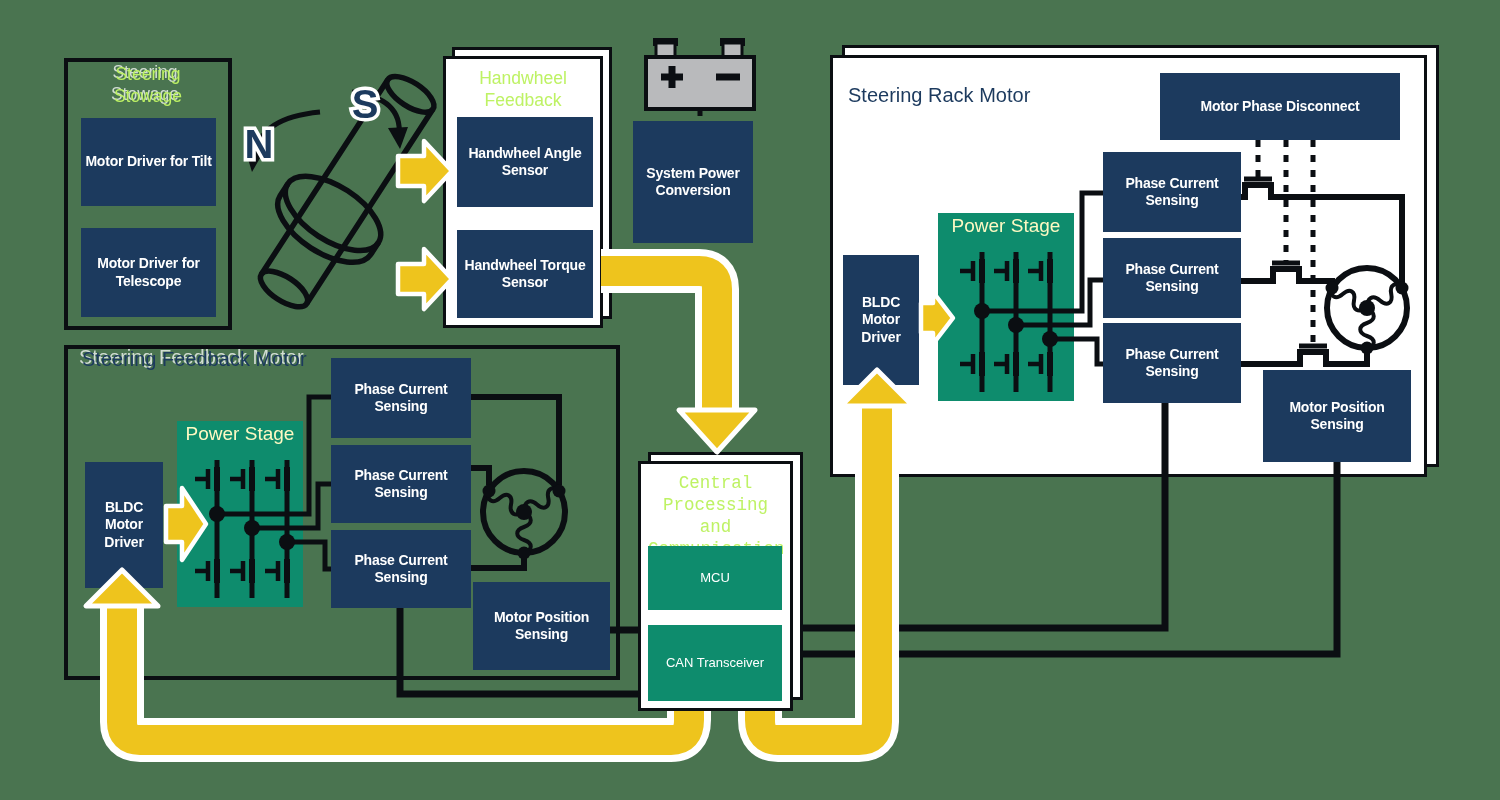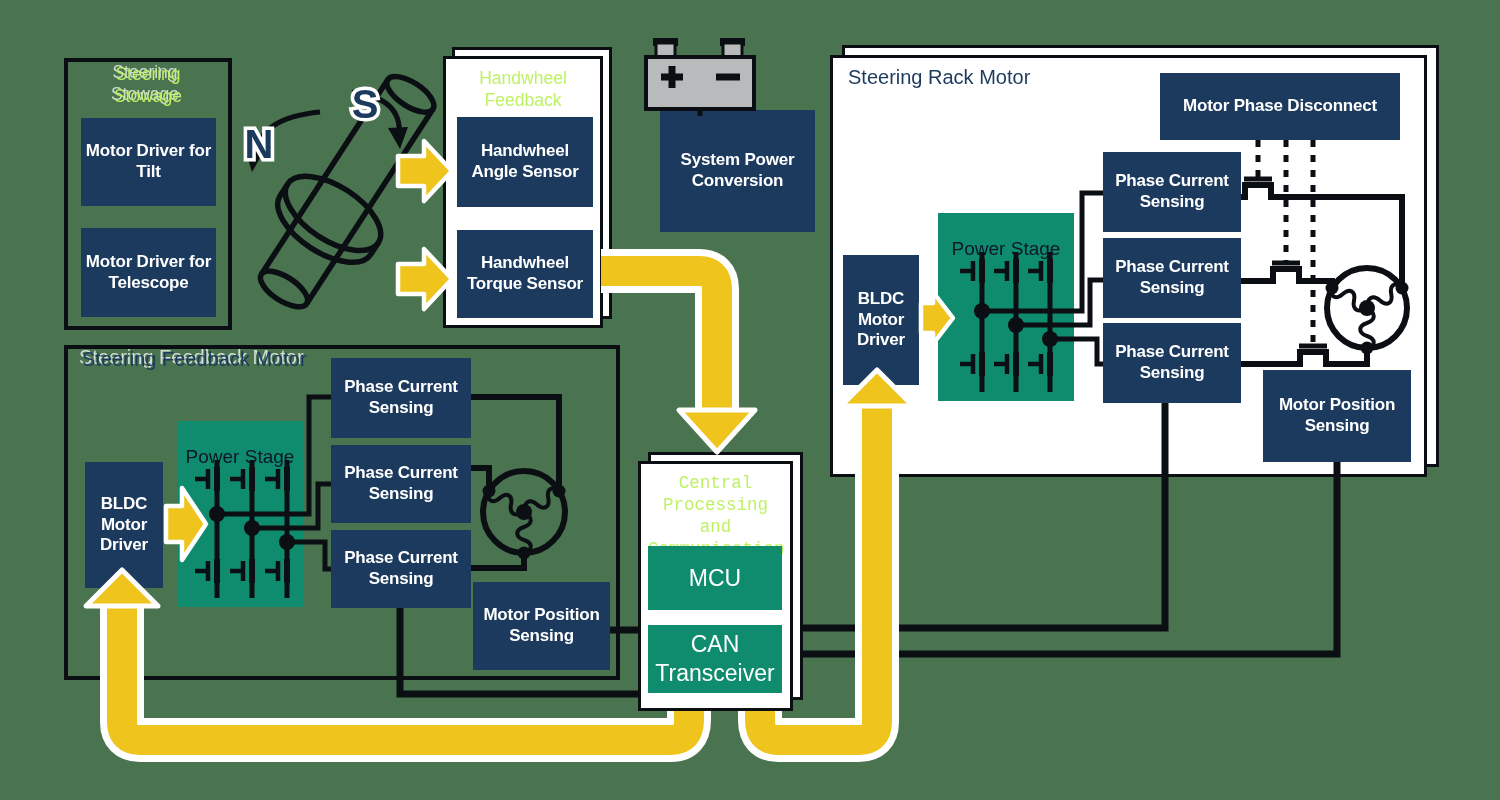--- a/index.html
+++ b/index.html
@@ -7,31 +7,31 @@
     position:relative; width:1500px; height:800px; overflow:hidden;
     background:#4a7450;
     font-family:"Liberation Sans", sans-serif;
   }
   .layer{position:absolute;left:0;top:0;width:1500px;height:800px;pointer-events:none;}
   .outline{position:absolute;border:4px solid #0b0e12;box-sizing:border-box;}
   .paper{position:absolute;background:#ffffff;border:3px solid #0b0e12;box-sizing:border-box;}
   .navy{
     position:absolute;background:#1c3a5e;color:#ffffff;
     display:flex;align-items:center;justify-content:center;text-align:center;
-    font-weight:bold;font-size:17px;line-height:1.22;letter-spacing:-0.2px;
+    font-weight:bold;font-size:14px;line-height:1.22;letter-spacing:-0.2px;
     padding:4px;box-sizing:border-box;
   }
   .green{
     position:absolute;background:#0e8c6d;color:#ffffff;
     display:flex;align-items:center;justify-content:center;text-align:center;
-    font-weight:400;font-size:23px;line-height:1.25;box-sizing:border-box;
+    font-weight:400;font-size:13px;line-height:1.25;box-sizing:border-box;
   }
   .powerstage{
-    position:absolute;background:#0e8c6d;color:#0f172a;text-align:center;
-    font-size:19px;padding-top:25px;box-sizing:border-box;
+    position:absolute;background:#0e8c6d;color:#fef9c3;text-align:center;
+    font-size:19px;padding-top:2px;box-sizing:border-box;
   }
   .title{position:absolute;color:#bef264;text-align:center;font-size:17.5px;line-height:1.25;}
   .title-lg{position:absolute;color:#1c3a5e;font-size:20px;white-space:nowrap;}
   .ghost{text-shadow:-3px -2px 0 rgba(255,255,255,0.75);}
 </style>
 </head>
 <body>
 
 <div id="stage">
 
@@ -40,33 +40,33 @@
 
   <div class="outline" style="left:64px;top:345px;width:556px;height:335px;"></div>
   <div class="title-lg ghost" style="left:82px;top:348px;">Steering Feedback Motor</div>
 
   <div class="paper" style="left:452px;top:47px;width:160px;height:272px;"></div>
   <div class="paper" style="left:443px;top:56px;width:160px;height:272px;"></div>
   <div class="title" style="left:463px;top:68px;width:120px;">Handwheel Feedback</div>
 
   <div class="paper" style="left:842px;top:45px;width:597px;height:422px;"></div>
   <div class="paper" style="left:830px;top:55px;width:597px;height:422px;"></div>
-  <div class="title-lg" style="left:848px;top:66px;">Steering Rack Motor</div>
+  <div class="title-lg" style="left:848px;top:84px;">Steering Rack Motor</div>
 
   <div class="paper" style="left:648px;top:452px;width:155px;height:248px;"></div>
   <div class="paper" style="left:638px;top:461px;width:155px;height:250px;"></div>
   <div class="title" style="left:648px;top:473px;width:135px;font-family:Liberation Mono, monospace;">Central Processing and Communication</div>
 
   <div class="navy" style="left:81px;top:118px;width:135px;height:88px;">Motor Driver for Tilt</div>
   <div class="navy" style="left:81px;top:228px;width:135px;height:89px;">Motor Driver for Telescope</div>
 
   <div class="navy" style="left:457px;top:117px;width:136px;height:90px;">Handwheel Angle Sensor</div>
   <div class="navy" style="left:457px;top:230px;width:136px;height:88px;">Handwheel Torque Sensor</div>
 
-  <div class="navy" style="left:633px;top:110px;width:155px;height:122px;margin-left:27px;">System Power Conversion</div>
+  <div class="navy" style="left:633px;top:121px;width:120px;height:122px;">System Power Conversion</div>
 
   <div class="navy" style="left:85px;top:462px;width:78px;height:126px;">BLDC Motor Driver</div>
   <div class="powerstage" style="left:177px;top:421px;width:126px;height:186px;">
     <span>Power Stage</span>
   </div>
   <div class="navy" style="left:331px;top:358px;width:140px;height:80px;">Phase Current Sensing</div>
   <div class="navy" style="left:331px;top:445px;width:140px;height:78px;">Phase Current Sensing</div>
   <div class="navy" style="left:331px;top:530px;width:140px;height:78px;">Phase Current Sensing</div>
   <div class="navy" style="left:473px;top:582px;width:137px;height:88px;">Motor Position Sensing</div>
 
@@ -74,21 +74,21 @@
   <div class="navy" style="left:843px;top:255px;width:76px;height:130px;">BLDC Motor Driver</div>
   <div class="powerstage" style="left:938px;top:213px;width:136px;height:188px;">
     <span>Power Stage</span>
   </div>
   <div class="navy" style="left:1103px;top:152px;width:138px;height:80px;">Phase Current Sensing</div>
   <div class="navy" style="left:1103px;top:238px;width:138px;height:80px;">Phase Current Sensing</div>
   <div class="navy" style="left:1103px;top:323px;width:138px;height:80px;">Phase Current Sensing</div>
   <div class="navy" style="left:1263px;top:370px;width:148px;height:92px;">Motor Position Sensing</div>
 
   <div class="green" style="left:648px;top:546px;width:134px;height:64px;">MCU</div>
-  <div class="green" style="left:648px;top:625px;width:134px;height:68px;">CAN Transceiver</div>
+  <div class="green" style="left:648px;top:625px;width:134px;height:76px;">CAN Transceiver</div>
 
   <svg class="layer" viewBox="0 0 1500 800">
     <defs>
       <g id="fet" fill="none" stroke="#0b0e12">
         <path d="M0,-12 V12" stroke-width="6"></path>
         <path d="M-9,-10 V10" stroke-width="4.5"></path>
         <path d="M-9,0 H-22" stroke-width="4.5"></path>
       </g>
       <path id="coil" d="M0,0 C9,5 9,12 0,15 C-9,18 -9,25 0,28 C9,31 9,38 0,41" fill="none" stroke="#0b0e12" stroke-width="4"></path>
     </defs>

